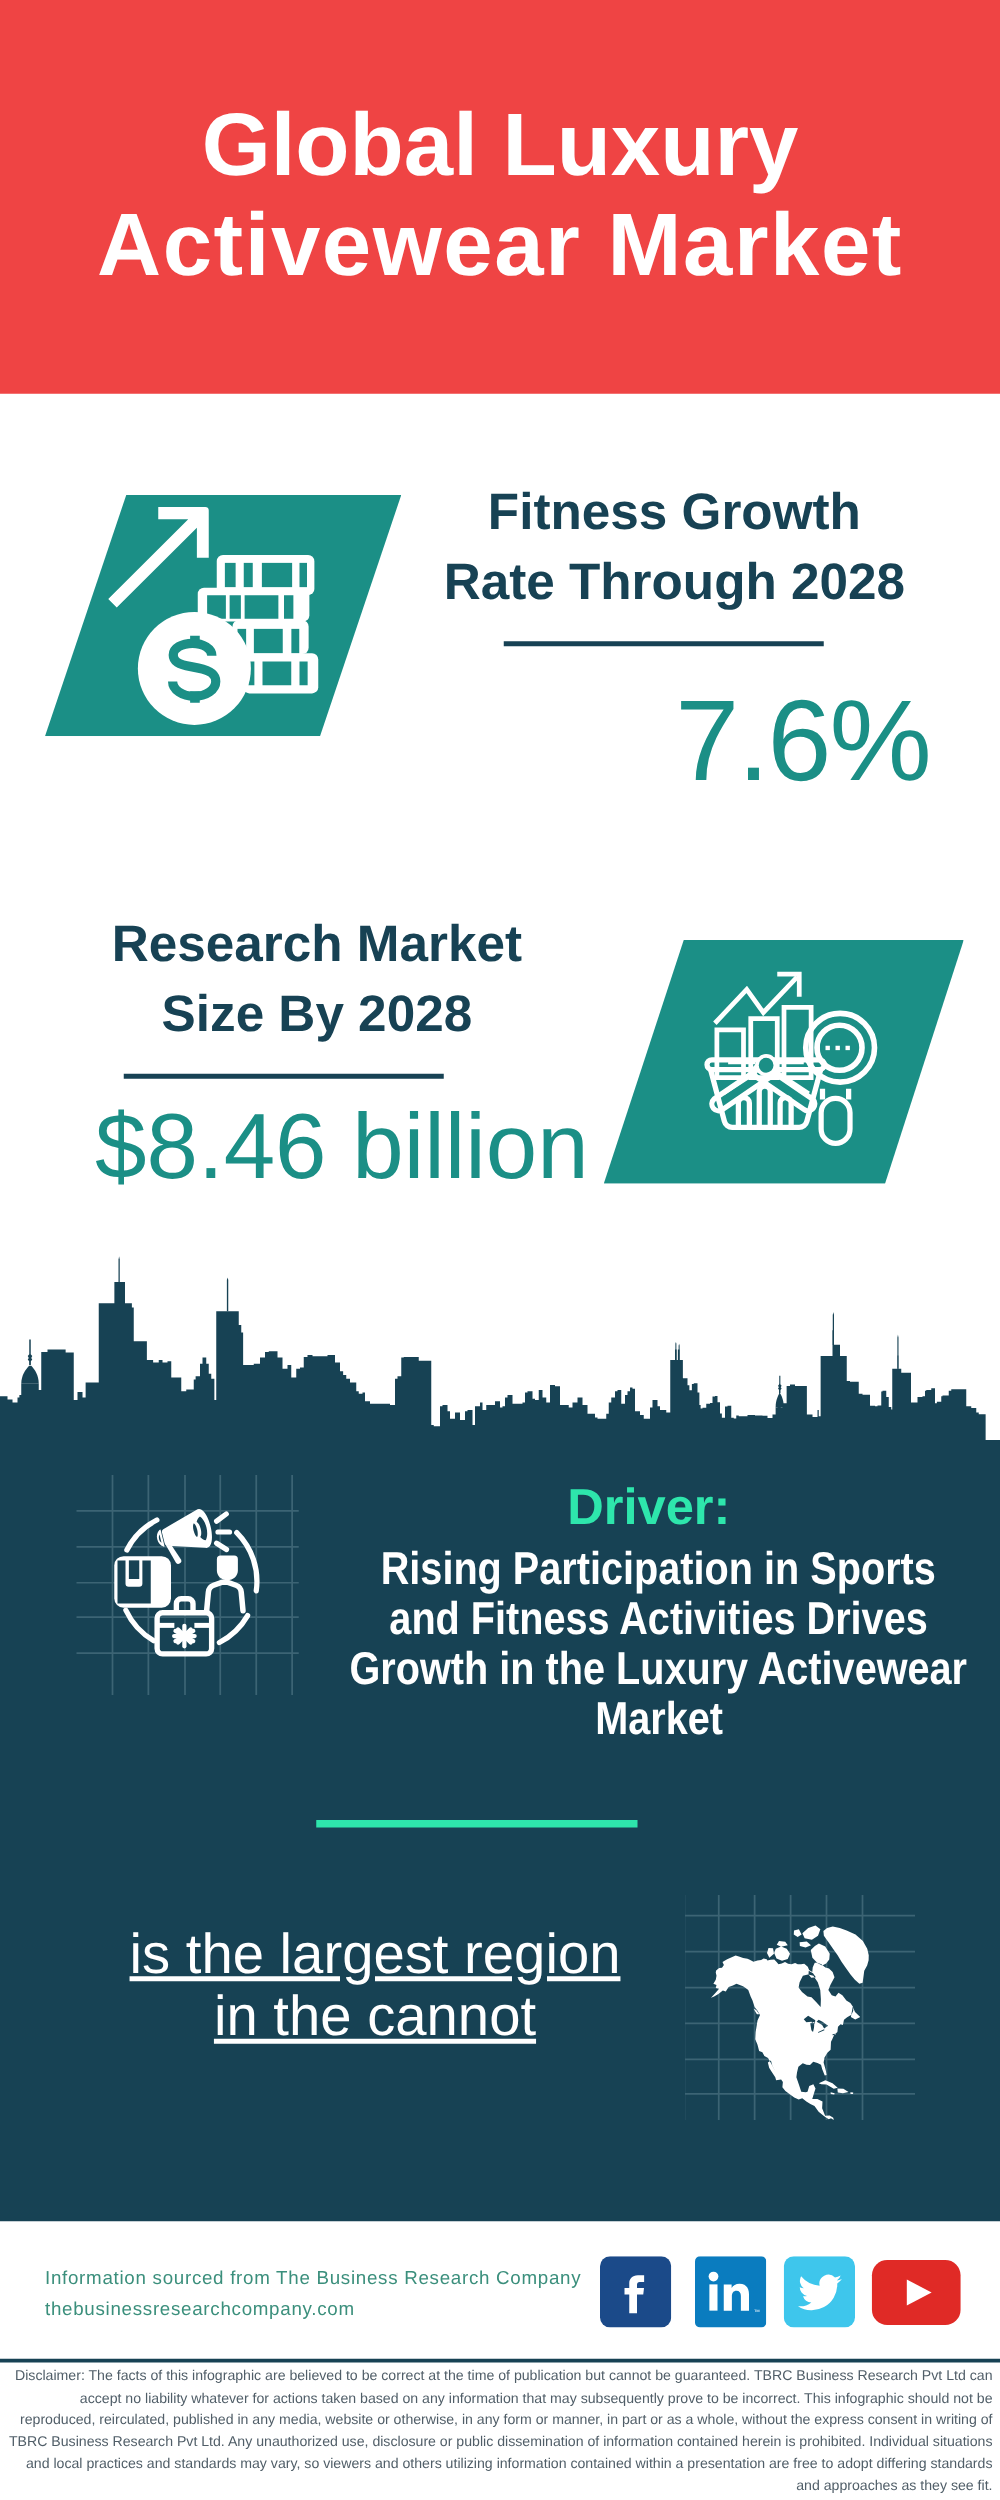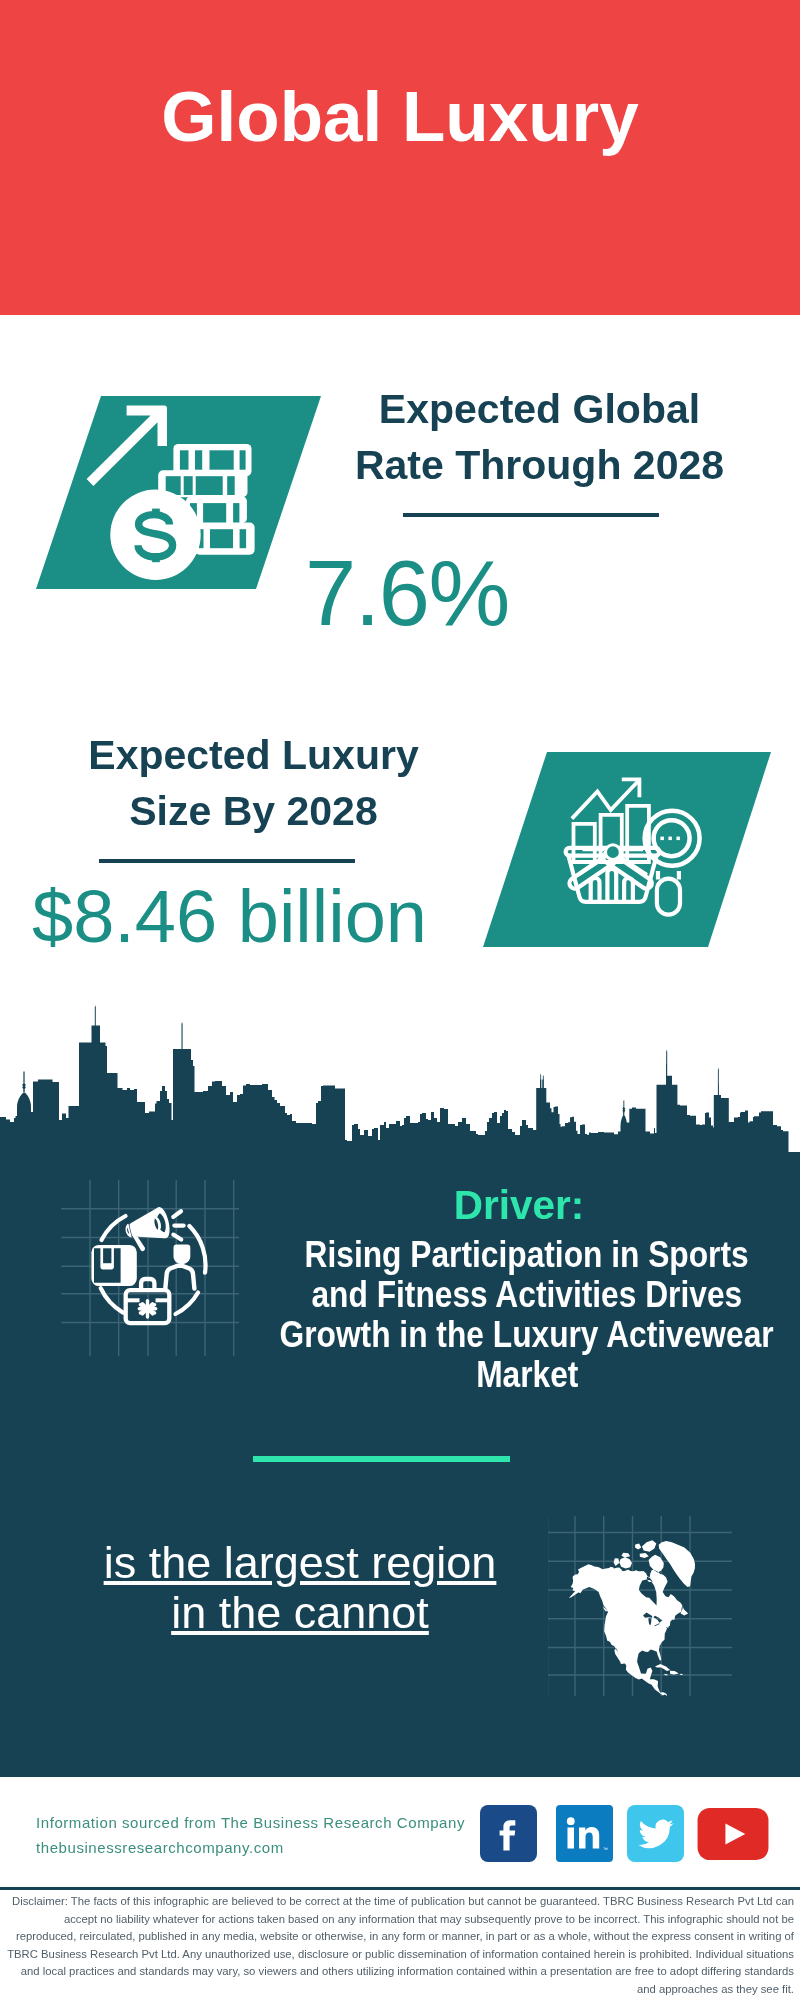--- a/index.html
+++ b/index.html
@@ -17,21 +17,21 @@
   .tile{position:absolute;background:#1b8f86;}
   .tile1{left:36px;top:396px;width:285px;height:193px;
     clip-path:polygon(65px 0, 285px 0, 220px 193px, 0 193px);}
   .tile2{left:483px;top:752px;width:288px;height:195px;
     clip-path:polygon(64px 0, 288px 0, 225px 195px, 0 195px);}
   .tile svg{position:absolute;}
 
   
   .hdr-dark{color:#174254;font-weight:bold;font-size:41px;line-height:56.2px;text-align:center;}
   .rule-dark{height:4px;background:#174254;}
-  .big-teal{color:#1b8f86;font-weight:normal;text-align:left;}
+  .big-teal{color:#1b8f86;font-weight:normal;text-align:right;}
 
   .sec1-text{position:absolute;left:320px;top:380.5px;width:439px;}
   .sec2-text{position:absolute;left:34px;top:726.5px;width:439px;}
 
   
   .skyline{position:absolute;left:0;top:1004px;width:800px;height:156px;display:block;}
 
   
   .darkbody{position:absolute;left:0;top:1152px;width:800px;height:625px;background:#174254;}
 
@@ -63,20 +63,21 @@
     line-height:17.6px;text-align:right;}
 </style>
 </head>
 <body>
 
 <div class="page">
 
   <div class="header">
     <div class="header-title">
       <div>Global Luxury</div>
+      <div>Activewear Market</div>
     </div>
   </div>
 
   <div class="tile tile1">
     <svg width="285" height="193" viewBox="0 0 285 193">
 
       <path fill="#fff" d="M90.6 9.6 L128.2 9.6 a2.8 2.8 0 0 1 2.8 2.8 L131 50.1 L121.5 50.1 L121.5 26.2
                L57.4 89.9 L50.6 83.1 L114.6 19.4 L90.6 19.4 Z"></path>
 
       <g>
@@ -116,21 +117,21 @@
                  C102.6 133.1 106.6 135.4 116.8 137.3
                  L122.8 138.5 C132.1 140.3 136.6 143.3 136.6 149.2
                  C136.6 155.8 128.9 161.1 119.4 161.1
                  C109.9 161.1 102.1 155.8 102.1 149.2"></path>
       </g>
     </svg>
   </div>
 
   <div class="sec1-text">
     <div class="hdr-dark">
-      <div>Expected Global</div>
+      <div>Fitness Growth</div>
       <div>Rate Through 2028</div>
     </div>
     <div class="rule-dark" style="width:256px;margin:20px 0 0 83px"></div>
     <div class="big-teal" style="margin:20px 15px 0 -15px;font-size:92px;line-height:112px;letter-spacing:-1.5px">7.6%</div>
   </div>
 
   <div class="tile tile2">
     <svg width="288" height="195" viewBox="0 0 288 195">
       <g fill="none" stroke="#fff" stroke-width="3.8" stroke-linejoin="miter" stroke-linecap="butt">
 
@@ -174,21 +175,21 @@
         <rect x="169.4" y="84.6" width="3.5" height="3.5"></rect>
         <rect x="177.4" y="84.6" width="3.5" height="3.5"></rect>
         <rect x="185.4" y="84.6" width="3.5" height="3.5"></rect>
         <rect x="193.4" y="84.6" width="3.5" height="3.5"></rect>
       </g>
     </svg>
   </div>
 
   <div class="sec2-text">
     <div class="hdr-dark">
-      <div>Expected Luxury</div>
+      <div>Research Market</div>
       <div>Size By 2028</div>
     </div>
     <div class="rule-dark" style="width:256px;margin:20px 0 0 65px"></div>
     <div class="big-teal" style="margin:6px 2px 0 -2px;font-size:74px;line-height:96px;letter-spacing:0px">$8.46 billion</div>
   </div>
 
   <svg class="skyline" viewBox="0 0 800 156" preserveAspectRatio="none">
     <path d="M0.0 156.0L0.0 113.0L6.0 113.0L6.0 115.5L10.0 115.5L10.0 118.0L14.0 118.0L14.0 114.0L15.5 114.0L15.5 112.0L17.0 112.0L17.0 103.0L31.0 103.0L31.0 108.0L33.0 108.0L33.0 77.5L38.0 77.5L38.0 75.5L52.5 75.5L52.5 78.0L59.0 78.0L59.0 116.0L62.0 116.0L62.0 109.5L66.0 109.5L66.0 114.0L68.5 114.0L68.5 102.0L79.0 102.0L79.0 38.5L91.5 38.5L91.5 21.5L100.0 21.5L100.0 38.5L105.5 38.5L105.5 42.0L107.0 42.0L107.0 69.0L117.5 69.0L117.5 84.0L122.5 84.0L122.5 86.0L127.0 86.0L127.0 84.0L130.0 84.0L130.0 86.0L134.0 86.0L134.0 85.0L137.0 85.0L137.0 98.0L145.0 98.0L145.0 109.0L149.0 109.0L149.0 107.5L155.0 107.5L155.0 99.5L156.5 99.5L156.5 97.0L160.0 97.0L160.0 87.0L162.0 87.0L162.0 82.0L165.0 82.0L165.0 87.0L167.0 87.0L167.0 95.0L169.0 95.0L169.0 99.0L171.5 99.0L171.5 116.0L173.0 116.0L173.0 45.0L191.0 45.0L191.0 56.0L193.0 56.0L193.0 62.0L194.5 62.0L194.5 88.0L203.0 88.0L203.0 87.0L208.0 87.0L208.0 82.0L212.0 82.0L212.0 77.5L215.0 77.5L215.0 77.0L222.0 77.0L222.0 82.0L226.0 82.0L226.0 91.0L230.0 91.0L230.0 88.0L233.0 88.0L233.0 98.0L237.0 98.0L237.0 91.0L240.0 91.0L240.0 90.0L243.0 90.0L243.0 81.5L246.0 81.5L246.0 80.0L250.0 80.0L250.0 81.0L262.0 81.0L262.0 80.0L268.0 80.0L268.0 86.0L272.0 86.0L272.0 93.0L274.5 93.0L274.5 96.0L277.0 96.0L277.0 99.0L280.0 99.0L280.0 102.0L285.0 102.0L285.0 109.0L287.0 109.0L287.0 111.0L290.0 111.0L290.0 110.0L292.0 110.0L292.0 117.0L296.0 117.0L296.0 119.0L312.0 119.0L312.0 120.0L316.0 120.0L316.0 99.0L318.0 99.0L318.0 97.0L321.0 97.0L321.0 82.0L323.0 82.0L323.0 81.5L335.0 81.5L335.0 84.5L345.0 84.5L345.0 136.0L347.0 136.0L347.0 137.0L352.0 137.0L352.0 121.0L354.0 121.0L354.0 120.0L358.0 120.0L358.0 125.0L360.0 125.0L360.0 131.0L364.0 131.0L364.0 126.0L368.0 126.0L368.0 132.0L372.0 132.0L372.0 125.0L374.0 125.0L374.0 124.0L378.0 124.0L378.0 136.0L380.0 136.0L380.0 121.0L384.0 121.0L384.0 118.0L386.0 118.0L386.0 124.0L389.0 124.0L389.0 120.0L396.0 120.0L396.0 117.0L400.0 117.0L400.0 122.0L402.0 122.0L402.0 121.0L404.0 121.0L404.0 114.0L406.0 114.0L406.0 112.0L410.0 112.0L410.0 119.0L418.0 119.0L418.0 118.0L420.0 118.0L420.0 110.0L422.0 110.0L422.0 109.0L426.0 109.0L426.0 115.0L428.0 115.0L428.0 116.0L431.0 116.0L431.0 108.0L434.0 108.0L434.0 114.0L437.0 114.0L437.0 118.0L440.0 118.0L440.0 104.0L444.0 104.0L444.0 105.0L448.0 105.0L448.0 120.0L455.0 120.0L455.0 122.0L458.0 122.0L458.0 118.0L462.0 118.0L462.0 114.0L466.0 114.0L466.0 120.0L470.0 120.0L470.0 127.0L476.0 127.0L476.0 130.0L478.0 130.0L478.0 131.0L485.0 131.0L485.0 127.0L487.0 127.0L487.0 118.0L489.0 118.0L489.0 114.0L492.0 114.0L492.0 109.0L494.0 109.0L494.0 108.0L497.0 108.0L497.0 119.0L500.0 119.0L500.0 112.0L502.0 112.0L502.0 109.0L504.0 109.0L504.0 106.0L506.0 106.0L506.0 107.0L508.0 107.0L508.0 125.0L512.0 125.0L512.0 128.0L515.0 128.0L515.0 131.0L520.0 131.0L520.0 122.0L522.0 122.0L522.0 116.0L526.0 116.0L526.0 121.0L528.0 121.0L528.0 124.0L533.0 124.0L533.0 126.0L536.2 126.0L536.2 84.0L540.0 84.0L540.0 75.6L541.3 75.6L541.3 84.0L542.3 84.0L542.3 75.6L543.6 75.6L543.6 84.0L546.3 84.0L546.3 98.6L550.0 98.6L550.0 104.2L551.5 104.2L551.5 108.2L553.5 108.2L553.5 103.1L555.0 103.1L555.0 102.6L558.0 102.6L558.0 109.9L559.5 109.9L559.5 120.0L560.5 120.0L560.5 122.8L562.0 122.8L562.0 122.2L565.0 122.2L565.0 118.9L568.0 118.9L568.0 118.3L570.0 118.3L570.0 113.2L572.0 113.2L572.0 112.7L574.0 112.7L574.0 117.7L576.0 117.7L576.0 126.7L577.5 126.7L577.5 130.1L580.0 130.1L580.0 121.1L582.0 121.1L582.0 120.6L585.0 120.6L585.0 130.1L587.0 130.1L587.0 130.7L589.0 130.7L589.0 128.4L591.0 128.4L591.0 129.0L598.0 129.0L598.0 127.9L604.0 127.9L604.0 128.4L610.0 128.4L610.0 128.6L614.0 128.6L614.0 130.3L618.0 130.3L618.0 127.5L620.5 127.5L620.5 122.0L622.0 122.0L622.0 116.0L623.2 116.0L623.2 103.0L623.9 103.0L623.9 116.0L624.6 116.0L624.6 122.0L626.0 122.0L626.0 118.6L629.3 118.6L629.3 104.8L632.0 104.8L632.0 103.5L636.0 103.5L636.0 104.8L645.5 104.8L645.5 127.5L650.0 127.5L650.0 129.6L654.0 129.6L654.0 124.0L655.0 124.0L655.0 128.9L656.5 128.9L656.5 80.8L666.0 80.8L666.0 60.1L666.8 60.1L666.8 71.8L668.0 71.8L668.0 71.8L672.0 71.8L672.0 80.8L677.4 80.8L677.4 100.7L680.0 100.7L680.0 101.4L687.0 101.4L687.0 111.0L690.0 111.0L690.0 111.7L696.0 111.7L696.0 120.6L700.0 120.6L700.0 121.0L702.0 121.0L702.0 120.4L705.0 120.4L705.0 109.1L706.0 109.1L706.0 108.5L709.0 108.5L709.0 113.5L711.0 113.5L711.0 121.6L713.0 121.6L713.0 123.5L713.8 123.5L713.8 91.0L718.0 91.0L718.0 80.4L718.7 80.4L718.7 91.0L721.0 91.0L721.0 94.1L728.8 94.1L728.8 117.9L734.0 117.9L734.0 113.5L738.0 113.5L738.0 112.9L740.0 112.9L740.0 108.5L741.0 108.5L741.0 107.9L745.0 107.9L745.0 106.6L748.0 106.6L748.0 118.5L749.5 118.5L749.5 117.3L753.0 117.3L753.0 112.9L754.0 112.9L754.0 112.3L759.0 112.3L759.0 108.5L761.0 108.5L761.0 107.3L773.0 107.3L773.0 121.0L777.0 121.0L777.0 122.3L781.0 122.3L781.0 126.0L783.0 126.0L783.0 127.3L788.5 127.3L788.5 147.9L800.0 147.9L800.0 156.0Z" fill="#174254"></path>
       <g fill="#174254">
       <path d="M17 103 C17 96 20.5 91.5 23.3 88.5 L25 88.5 C27.8 91.5 31 96 31 103 Z"></path>

